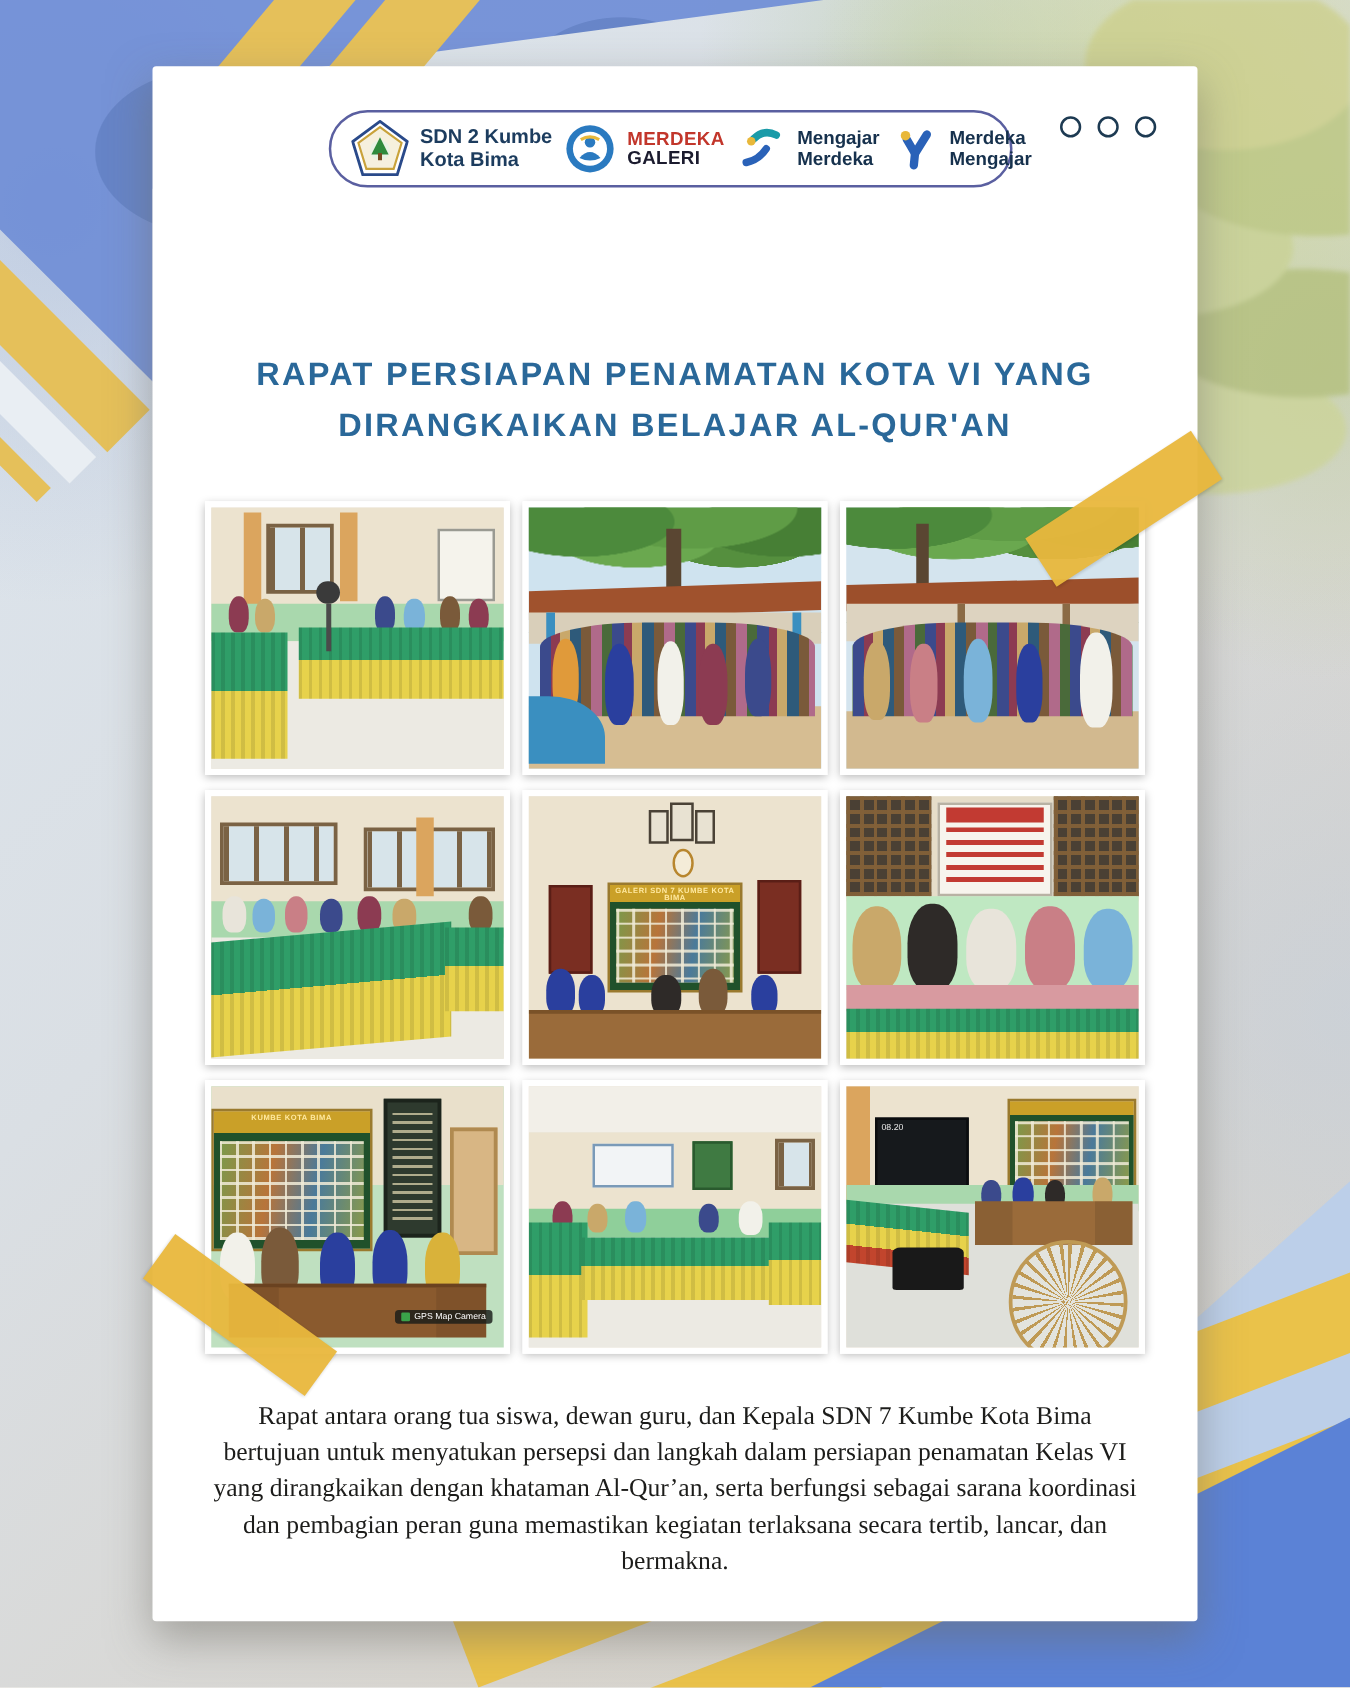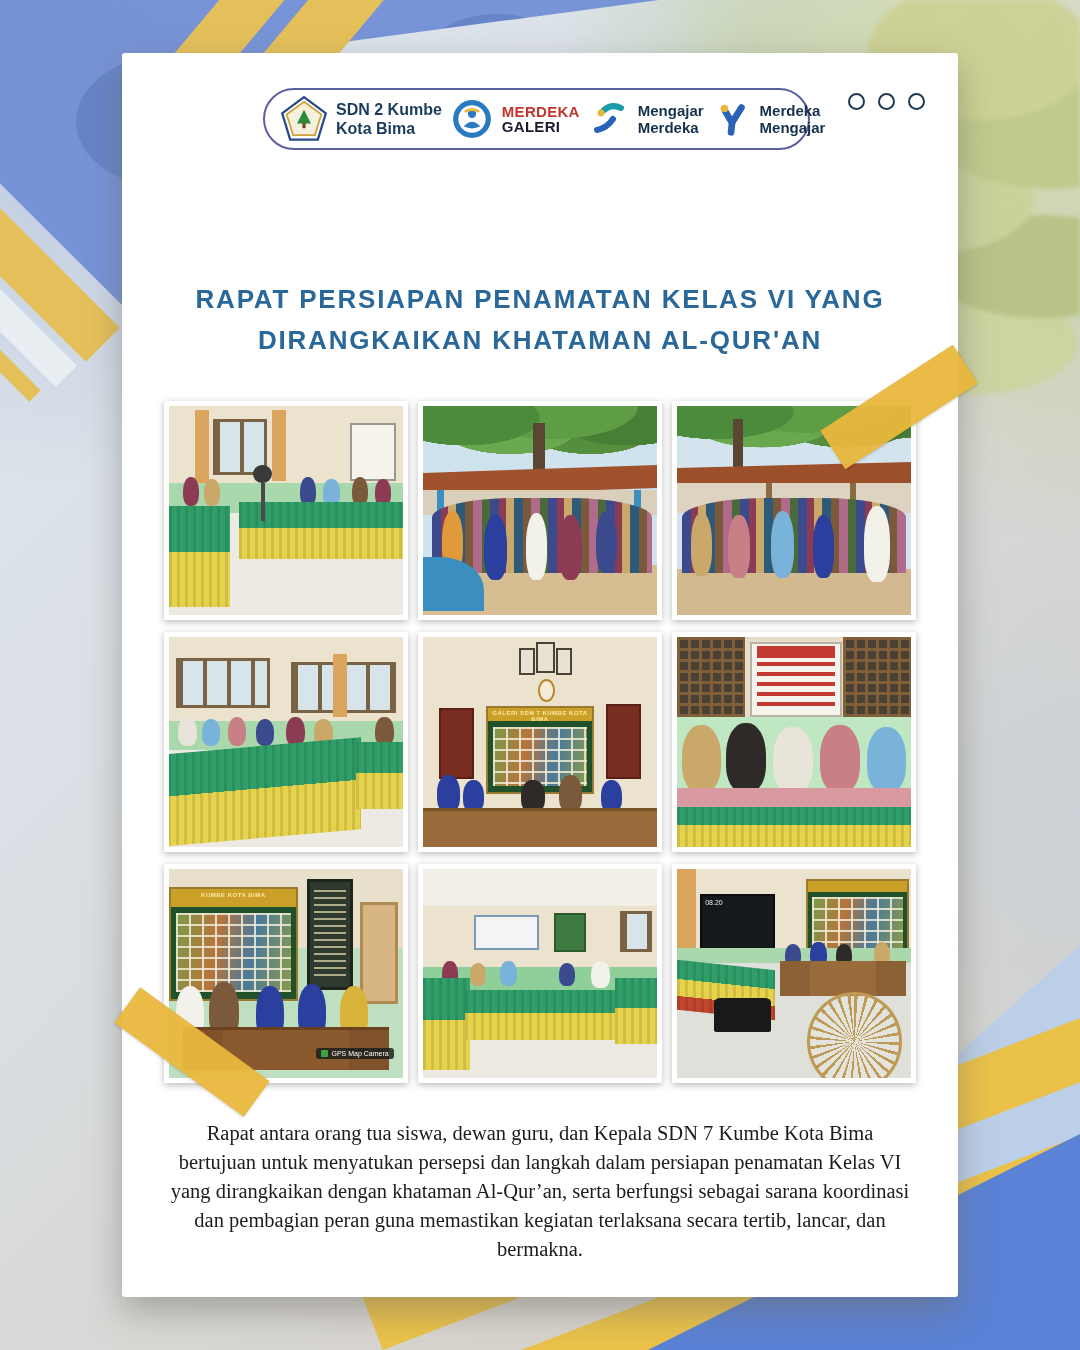--- a/index.html
+++ b/index.html
@@ -191,22 +191,22 @@
     </div>
   </div>
 
   <div class="dots">
     <i></i>
     <i></i>
     <i></i>
   </div>
 
   <div class="event-title">
-    <div>RAPAT PERSIAPAN PENAMATAN KELAS VI YANG</div>
-    <div>DIRANGKAIKAN KHATAMAN AL-QUR'AN</div>
+    <div>RAPAT PERSIAPAN PENAMATAN KOTA VI YANG</div>
+    <div>DIRANGKAIKAN BELAJAR AL-QUR'AN</div>
   </div>
 
   <div class="grid">
 
     <figure class="ph" title="Meeting room with U-shaped tables in green and yellow skirting, parents seated along the walls">
       <div class="sc">
         <div class="wallc" style="inset:0 0 46% 0"></div>
         <div style="left:11%;top:2%;width:6%;height:36%;background:#dba55e"></div>
         <div style="left:44%;top:2%;width:6%;height:34%;background:#dba55e"></div>
         <div class="winrow" style="left:19%;top:6%;width:23%;height:27%"></div>

